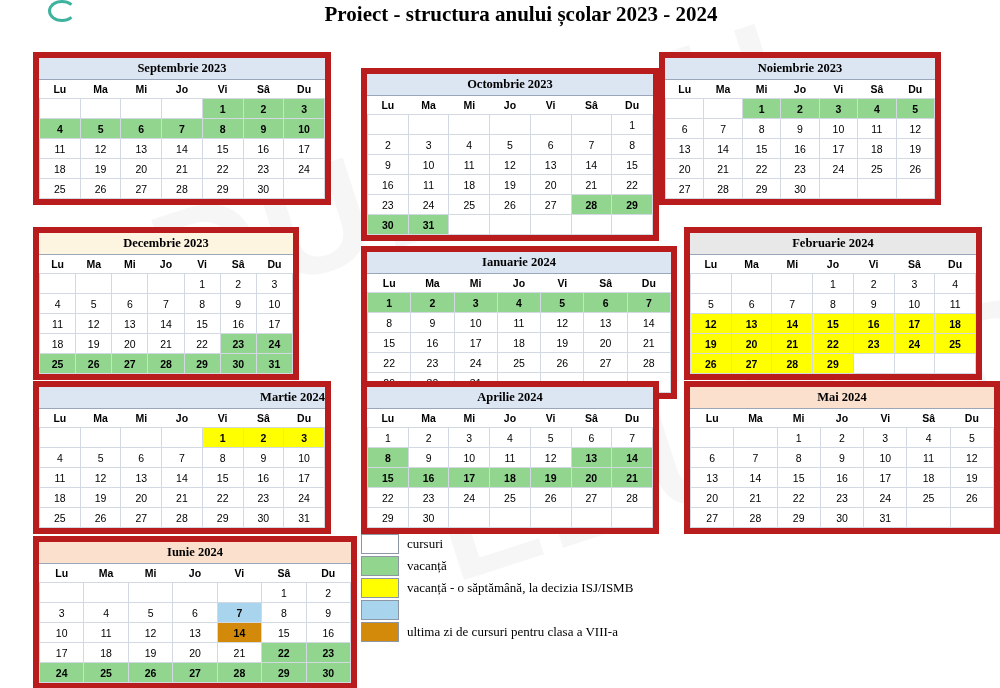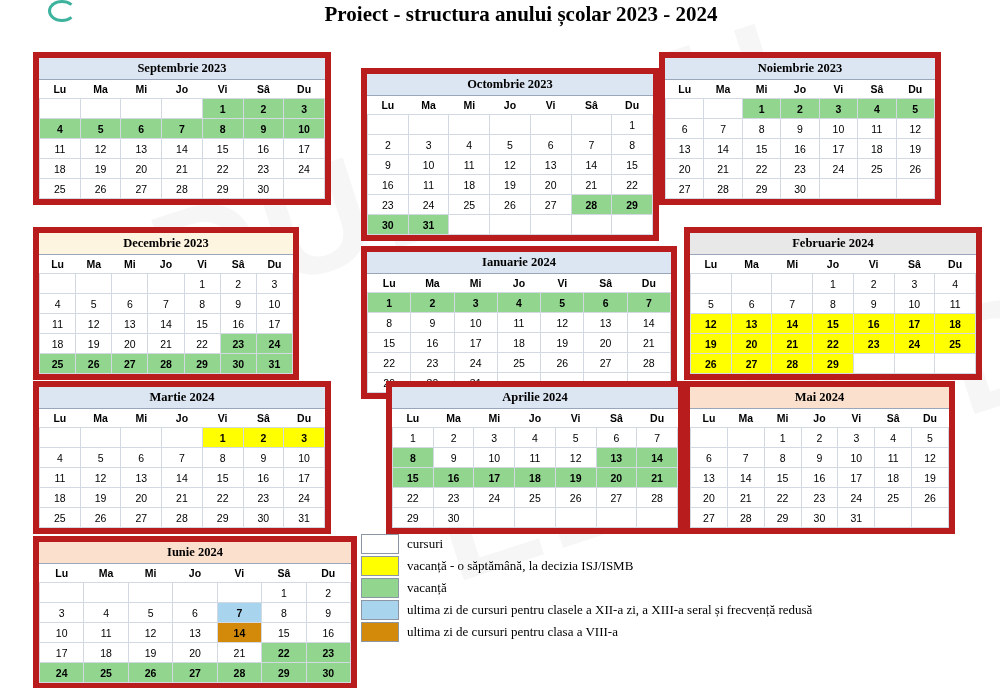--- a/index.html
+++ b/index.html
@@ -542,21 +542,21 @@
               <td class="c-yellow">28</td>
               <td class="c-yellow">29</td>
               <td class="empty">&nbsp;</td>
               <td class="empty">&nbsp;</td>
               <td class="empty">&nbsp;</td>
             </tr>
           </tbody>
         </table>
       </div>
       <div class="month" style="left: 33px; top: 381px; width: 298px;">
-        <div class="month-title" style="background: rgb(220, 230, 242);">Martie 2024</div>
+        <div class="month-title" style="background: rgb(220, 230, 242); text-align: right;">Martie 2024</div>
         <table class="cal">
           <thead>
             <tr>
               <th>Lu</th>
               <th>Ma</th>
               <th>Mi</th>
               <th>Jo</th>
               <th>Vi</th>
               <th>Sâ</th>
               <th>Du</th>
@@ -604,21 +604,21 @@
               <td class="c-white">26</td>
               <td class="c-white">27</td>
               <td class="c-white">28</td>
               <td class="c-white">29</td>
               <td class="c-white">30</td>
               <td class="c-white">31</td>
             </tr>
           </tbody>
         </table>
       </div>
-      <div class="month" style="left: 361px; top: 381px; width: 298px; margin-left: 25px;">
+      <div class="month" style="left: 361px; top: 381px; width: 298px;">
         <div class="month-title" style="background: rgb(220, 230, 242);">Aprilie 2024</div>
         <table class="cal">
           <thead>
             <tr>
               <th>Lu</th>
               <th>Ma</th>
               <th>Mi</th>
               <th>Jo</th>
               <th>Vi</th>
               <th>Sâ</th>
@@ -667,21 +667,21 @@
               <td class="c-white">30</td>
               <td class="empty">&nbsp;</td>
               <td class="empty">&nbsp;</td>
               <td class="empty">&nbsp;</td>
               <td class="empty">&nbsp;</td>
               <td class="empty">&nbsp;</td>
             </tr>
           </tbody>
         </table>
       </div>
-      <div class="month" style="left: 684px; top: 381px; width: 271px;">
+      <div class="month" style="left: 684px; top: 381px; width: 316px;">
         <div class="month-title" style="background: rgb(251, 224, 206);">Mai 2024</div>
         <table class="cal">
           <thead>
             <tr>
               <th>Lu</th>
               <th>Ma</th>
               <th>Mi</th>
               <th>Jo</th>
               <th>Vi</th>
               <th>Sâ</th>
@@ -801,30 +801,29 @@
         </table>
       </div>
     </div>
 
   <div class="legend" id="legend">
       <div class="legend-row">
         <div class="swatch" style="background: rgb(255, 255, 255);"></div>
         <div class="legend-label">cursuri</div>
       </div>
       <div class="legend-row">
+        <div class="swatch" style="background: rgb(146, 213, 143);"></div>
+        <div class="legend-label">vacanță</div>
+      </div>
+      <div class="legend-row">
         <div class="swatch" style="background: rgb(255, 255, 0);"></div>
         <div class="legend-label">vacanță - o săptămână, la decizia ISJ/ISMB</div>
       </div>
       <div class="legend-row">
-        <div class="swatch" style="background: rgb(146, 213, 143);"></div>
-        <div class="legend-label">vacanță</div>
-      </div>
-      <div class="legend-row">
         <div class="swatch" style="background: rgb(169, 212, 238);"></div>
-        <div class="legend-label">ultima zi de cursuri pentru clasele a XII-a zi, a XIII-a seral și frecvență redusă</div>
       </div>
       <div class="legend-row">
         <div class="swatch" style="background: rgb(211, 138, 10);"></div>
         <div class="legend-label">ultima zi de cursuri pentru clasa a VIII-a</div>
       </div>
     </div>
 
   <div class="footer-mark"></div>
 </div>
 

